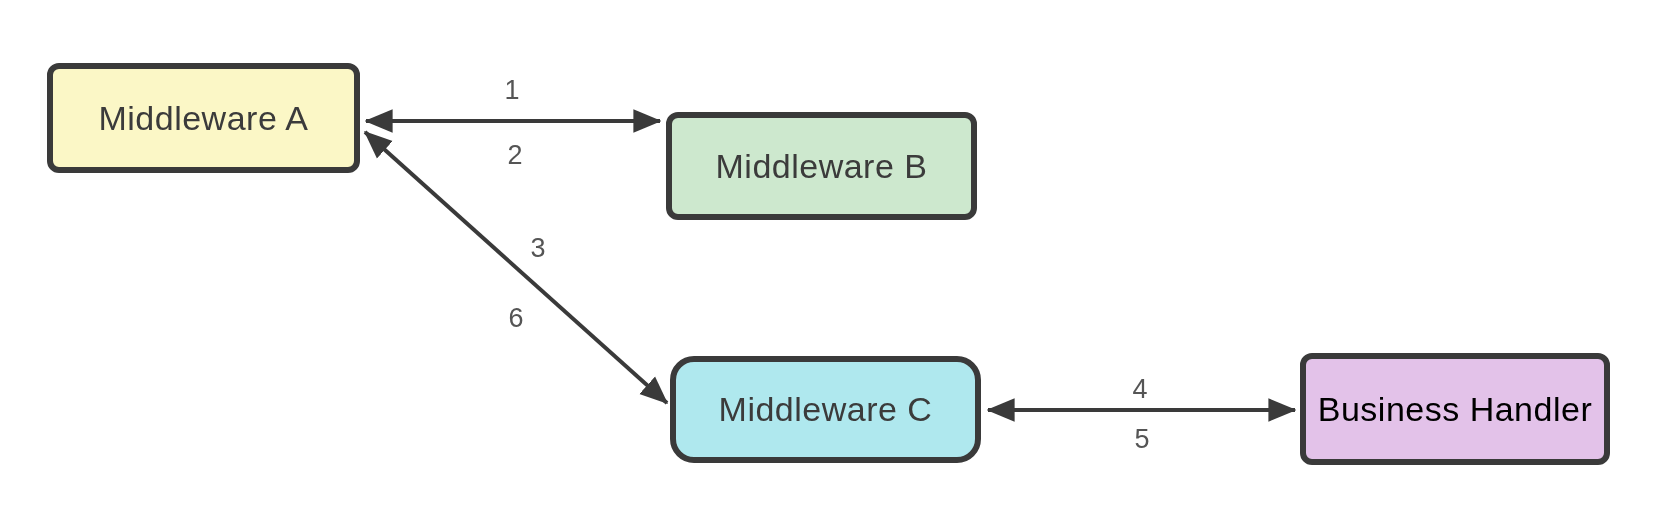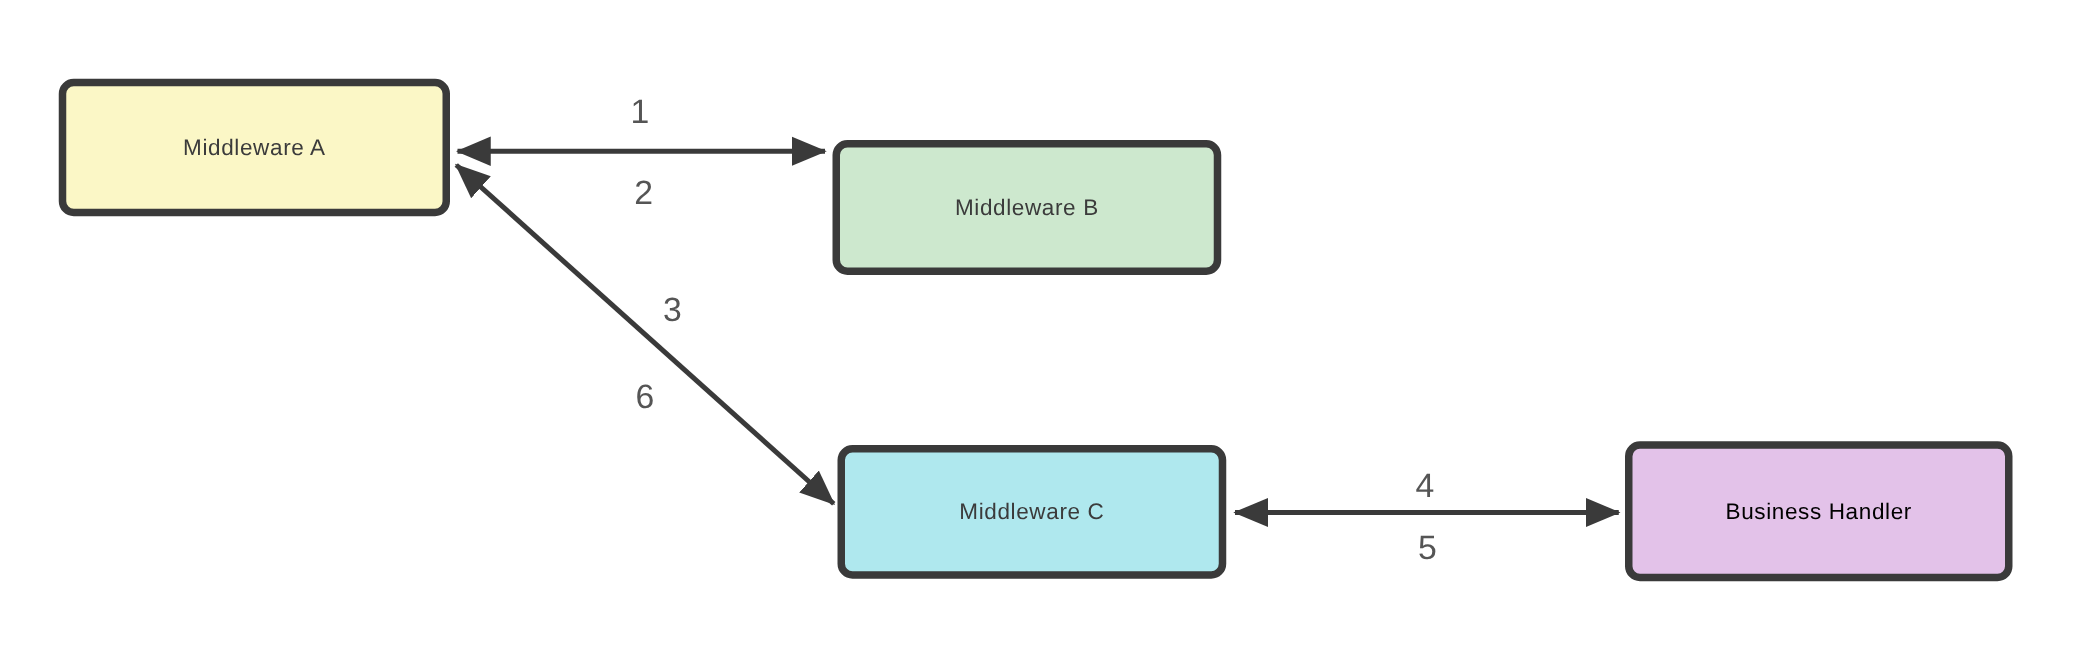--- a/index.html
+++ b/index.html
@@ -22,21 +22,21 @@
   }
   .node {
     position: absolute;
     z-index: 2;
     box-sizing: border-box;
     border: 6px solid #3a3a3a;
     border-radius: 12px;
     display: flex;
     align-items: center;
     justify-content: center;
-    font-size: 18px;
+    font-size: 34px;
     letter-spacing: 0.5px;
   }
   .node .node-label {
     white-space: nowrap;
   }
   .edge-label {
     position: absolute;
     z-index: 3;
     transform: translate(-50%, -50%);
     font-size: 27px;
@@ -63,21 +63,21 @@
   </svg>
 
   <div class="node" style="left: 47px; top: 63px; width: 313px; height: 110px; background-color: rgb(251, 247, 198); border-color: rgb(58, 58, 58);">
     <span class="node-label" style="color: rgb(59, 59, 59);">Middleware A</span>
   </div>
 
   <div class="node" style="left: 666px; top: 65px; width: 311px; height: 108px; background-color: rgb(205, 232, 206); border-color: rgb(58, 58, 58); margin-top: 47px;">
     <span class="node-label" style="color: rgb(59, 59, 59);">Middleware B</span>
   </div>
 
-  <div class="node" style="left: 670px; top: 356px; width: 311px; height: 107px; background-color: rgb(175, 232, 238); border-color: rgb(58, 58, 58);">
+  <div class="node" style="left: 670px; top: 356px; width: 311px; height: 107px; background-color: rgb(175, 232, 238); border-color: rgb(58, 58, 58); border-radius: 24px;">
     <span class="node-label" style="color: rgb(59, 59, 59);">Middleware C</span>
   </div>
 
   <div class="node" style="left: 1300px; top: 353px; width: 310px; height: 112px; background-color: rgb(227, 194, 233); border-color: rgb(58, 58, 58);">
     <span class="node-label" style="color: #000000;">Business Handler</span>
   </div>
 
   <span class="edge-label" style="left: 512px; top: 90px; color: rgb(85, 85, 85);">1</span>
 
   <span class="edge-label" style="left: 515px; top: 155px; color: rgb(85, 85, 85);">2</span>

